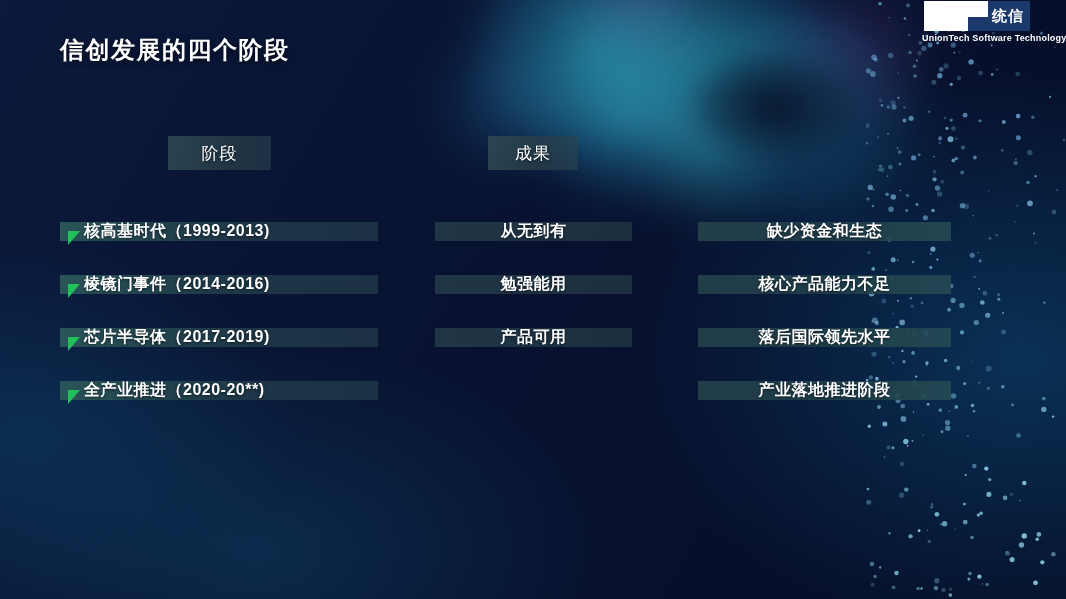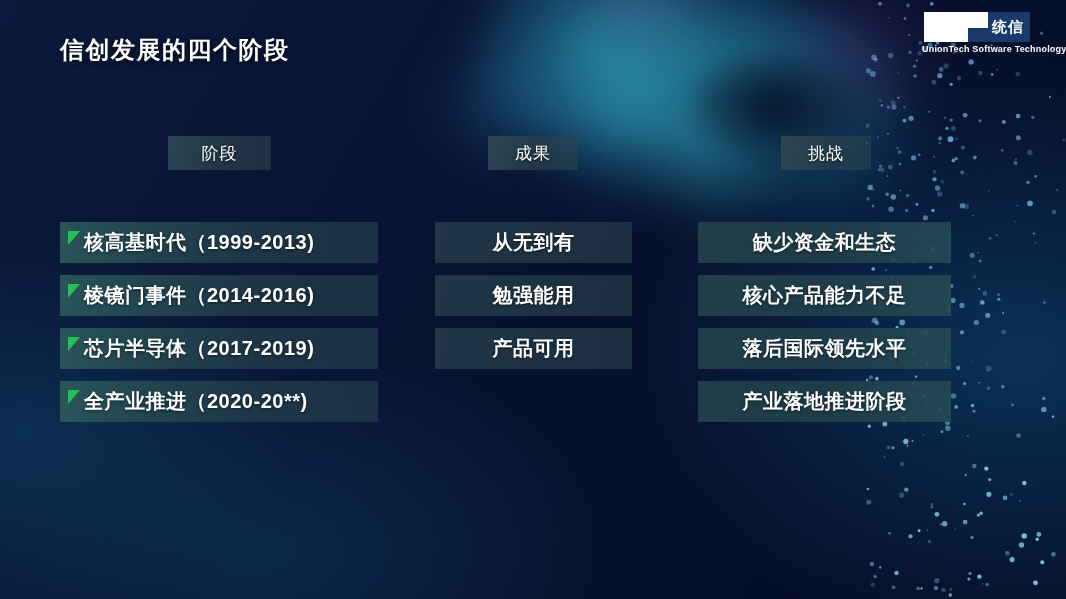--- a/index.html
+++ b/index.html
@@ -50,21 +50,21 @@
   
   #title {
     position:absolute; left:60px; top:34px;
     font-size:24px; font-weight:bold; color:#ffffff;
     letter-spacing:1.5px;
     text-shadow:0 2px 6px rgba(0,0,0,0.65);
     white-space:nowrap;
   }
 
   
-  #logo { position:absolute; right:0; top:12px; width:150px; height:48px;margin-left:8px; }
+  #logo { position:absolute; right:0; top:1px; width:150px; height:48px;margin-left:8px; }
   #logo .mark-white {
     position:absolute; left:8px; top:0; width:58px; height:30px;
     background:#ffffff;
   }
   #logo .mark-blue {
     position:absolute; left:52px; top:0; width:62px; height:30px;
     background:#1b3a6b;
   }
   #logo .mark-notch {
     position:absolute; left:52px; top:0; width:20px; height:16px;
@@ -87,23 +87,23 @@
     font-size:17px; font-weight:normal; color:#ffffff;
     letter-spacing:1px;
     background:linear-gradient(100deg, rgba(46,72,82,0.92) 0%, rgba(40,62,74,0.80) 55%, rgba(44,70,80,0.55) 100%);
     text-shadow:0 1px 3px rgba(0,0,0,0.6);
   }
   #h-stage     { left:168px; top:136px; width:103px; }
   #h-result    { left:488px; top:136px; width:90px;  }
   #h-challenge { left:781px; top:136px; width:90px;  }
 
   .cell {
-    position:absolute; height:41px;
+    position:absolute; height:19px;
     display:flex; align-items:center;
-    font-size:20px; font-weight:bold; color:#ffffff;
+    font-size:16px; font-weight:bold; color:#ffffff;
     letter-spacing:0.5px;
     text-shadow:0 1px 3px rgba(0,0,0,0.55);
     white-space:nowrap;
   }
   
   .c1 {
     left:60px; width:318px;
     padding-left:24px;
     background:linear-gradient(95deg, rgba(43,88,90,0.95) 0%, rgba(36,70,80,0.92) 30%, rgba(31,56,72,0.92) 62%, rgba(30,52,70,0.90) 100%);
   }
@@ -455,21 +455,20 @@
   <div id="logo">
     <div class="mark-white"></div>
     <div class="mark-blue"></div>
     <div class="mark-notch"></div>
     <div class="logo-cn">统信</div>
     <div class="logo-en">UnionTech Software Technology C</div>
   </div>
 
   <div class="col-header" id="h-stage">阶段</div>
   <div class="col-header" id="h-result">成果</div>
-  <div class="col-header" id="h-challenge">挑战</div>
 
   <div class="cell c1 r1">
     <span class="flag"></span>
     <span>核高基时代（1999-2013)</span>
   </div>
   <div class="cell c2 r1">从无到有</div>
   <div class="cell c3 r1">缺少资金和生态</div>
 
   <div class="cell c1 r2">
     <span class="flag"></span>

